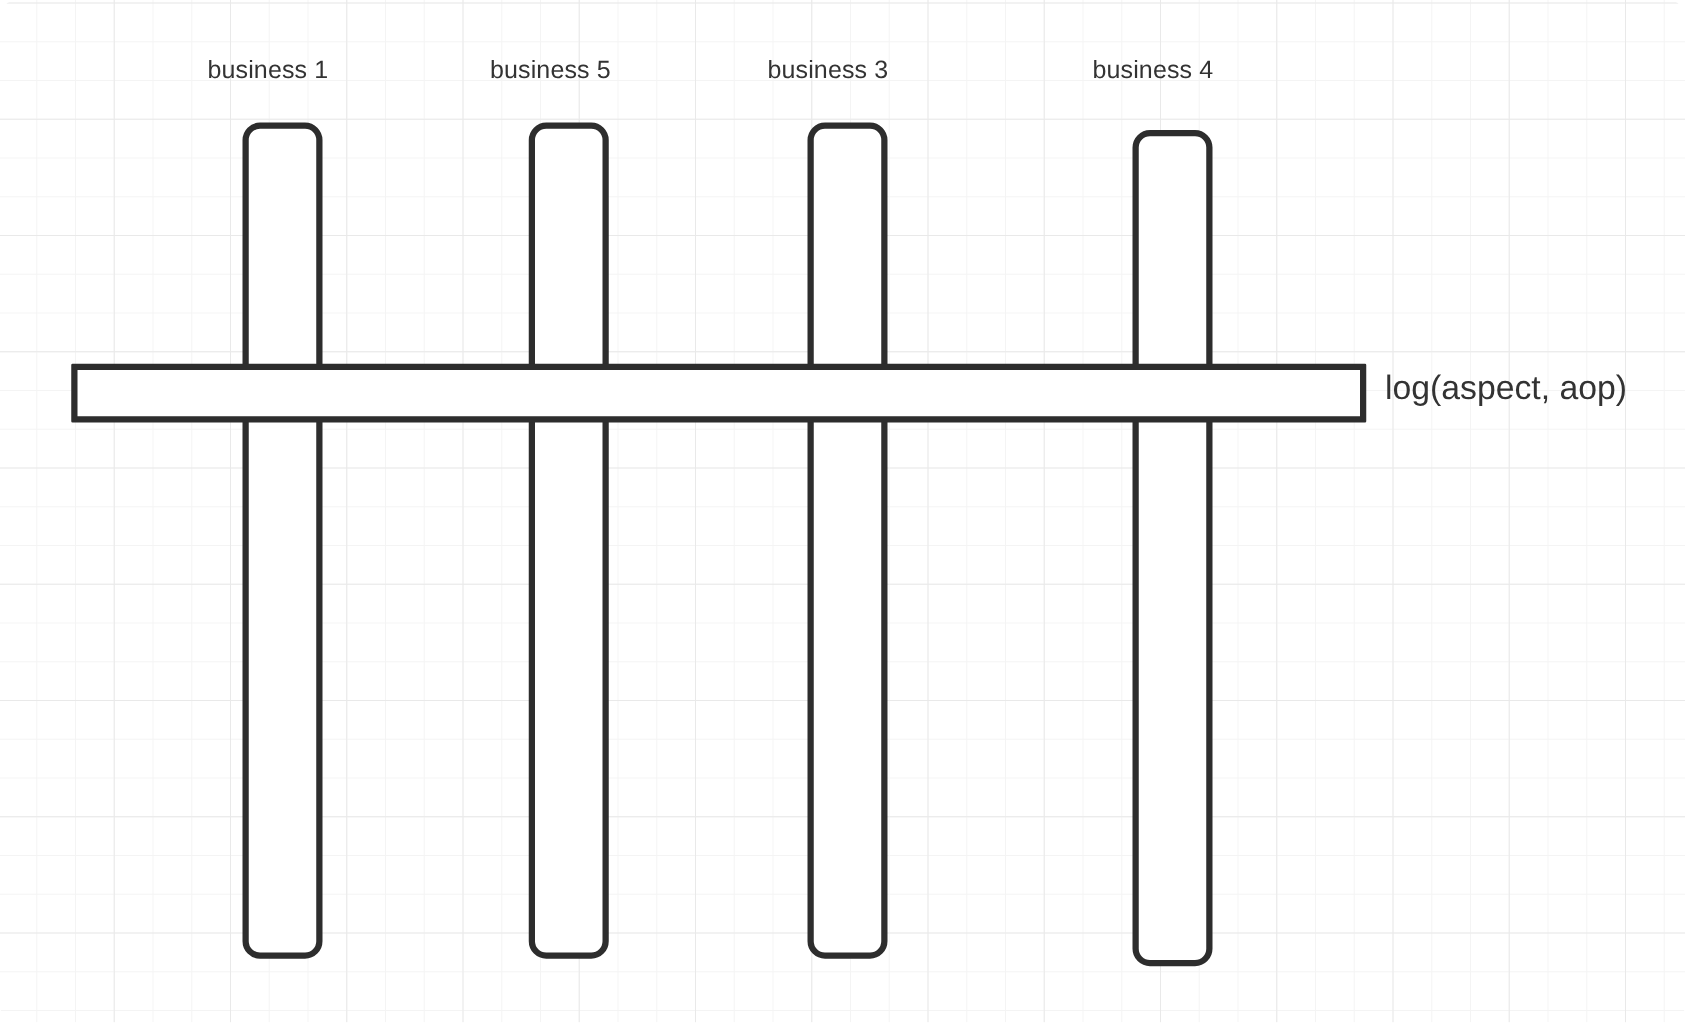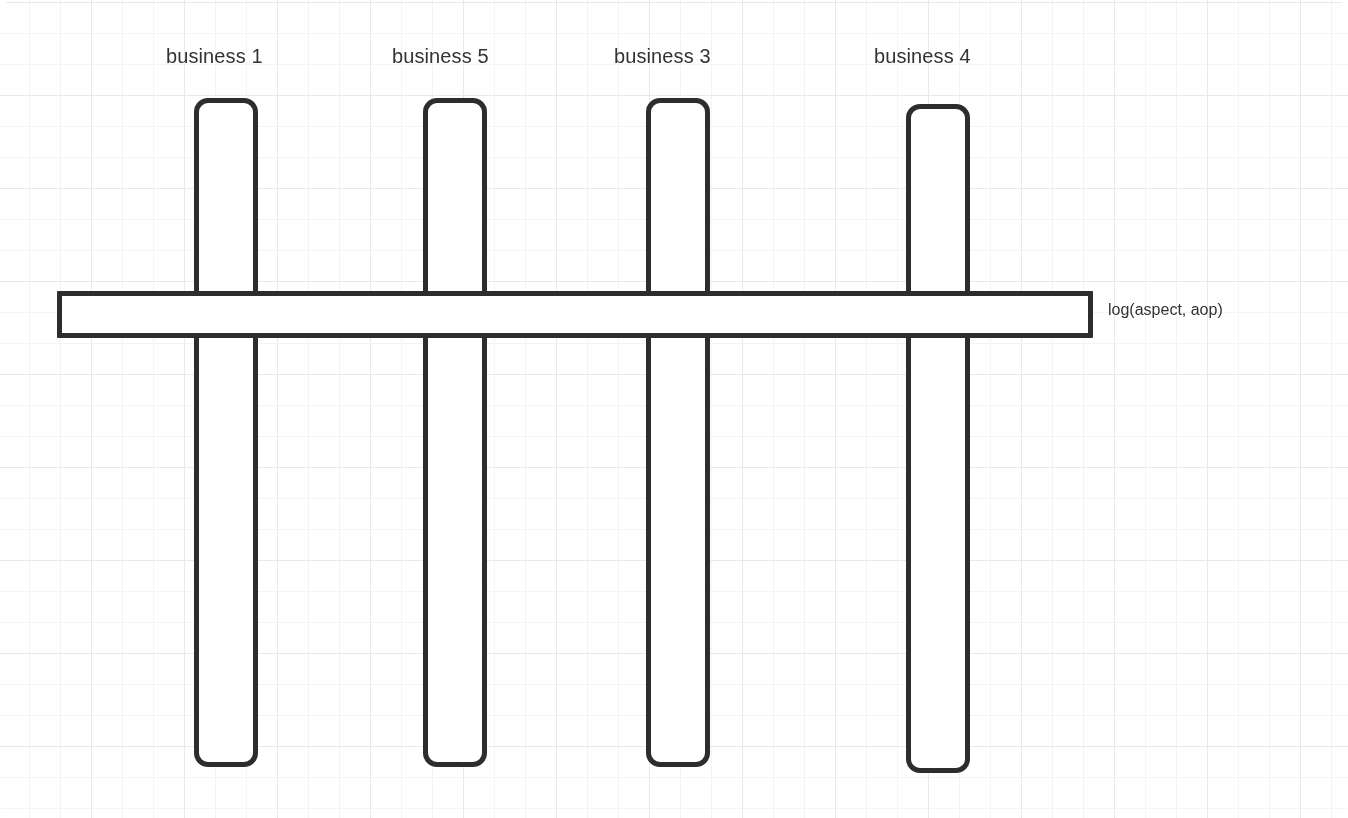--- a/index.html
+++ b/index.html
@@ -57,21 +57,21 @@
     position: absolute;
     box-sizing: border-box;
     background: #ffffff;
     border: 5px solid #2d2d2d;
     border-radius: 1px;
     z-index: 5;
   }
 
   .h-bar-label {
     position: absolute;
-    font-size: 16px;
+    font-size: 27px;
     line-height: 20px;
     color: #333333;
     white-space: nowrap;
     z-index: 6;
   }
 </style>
 </head>
 <body>
 
 <div id="canvas" style="width: 1348px; height: 818px;">

